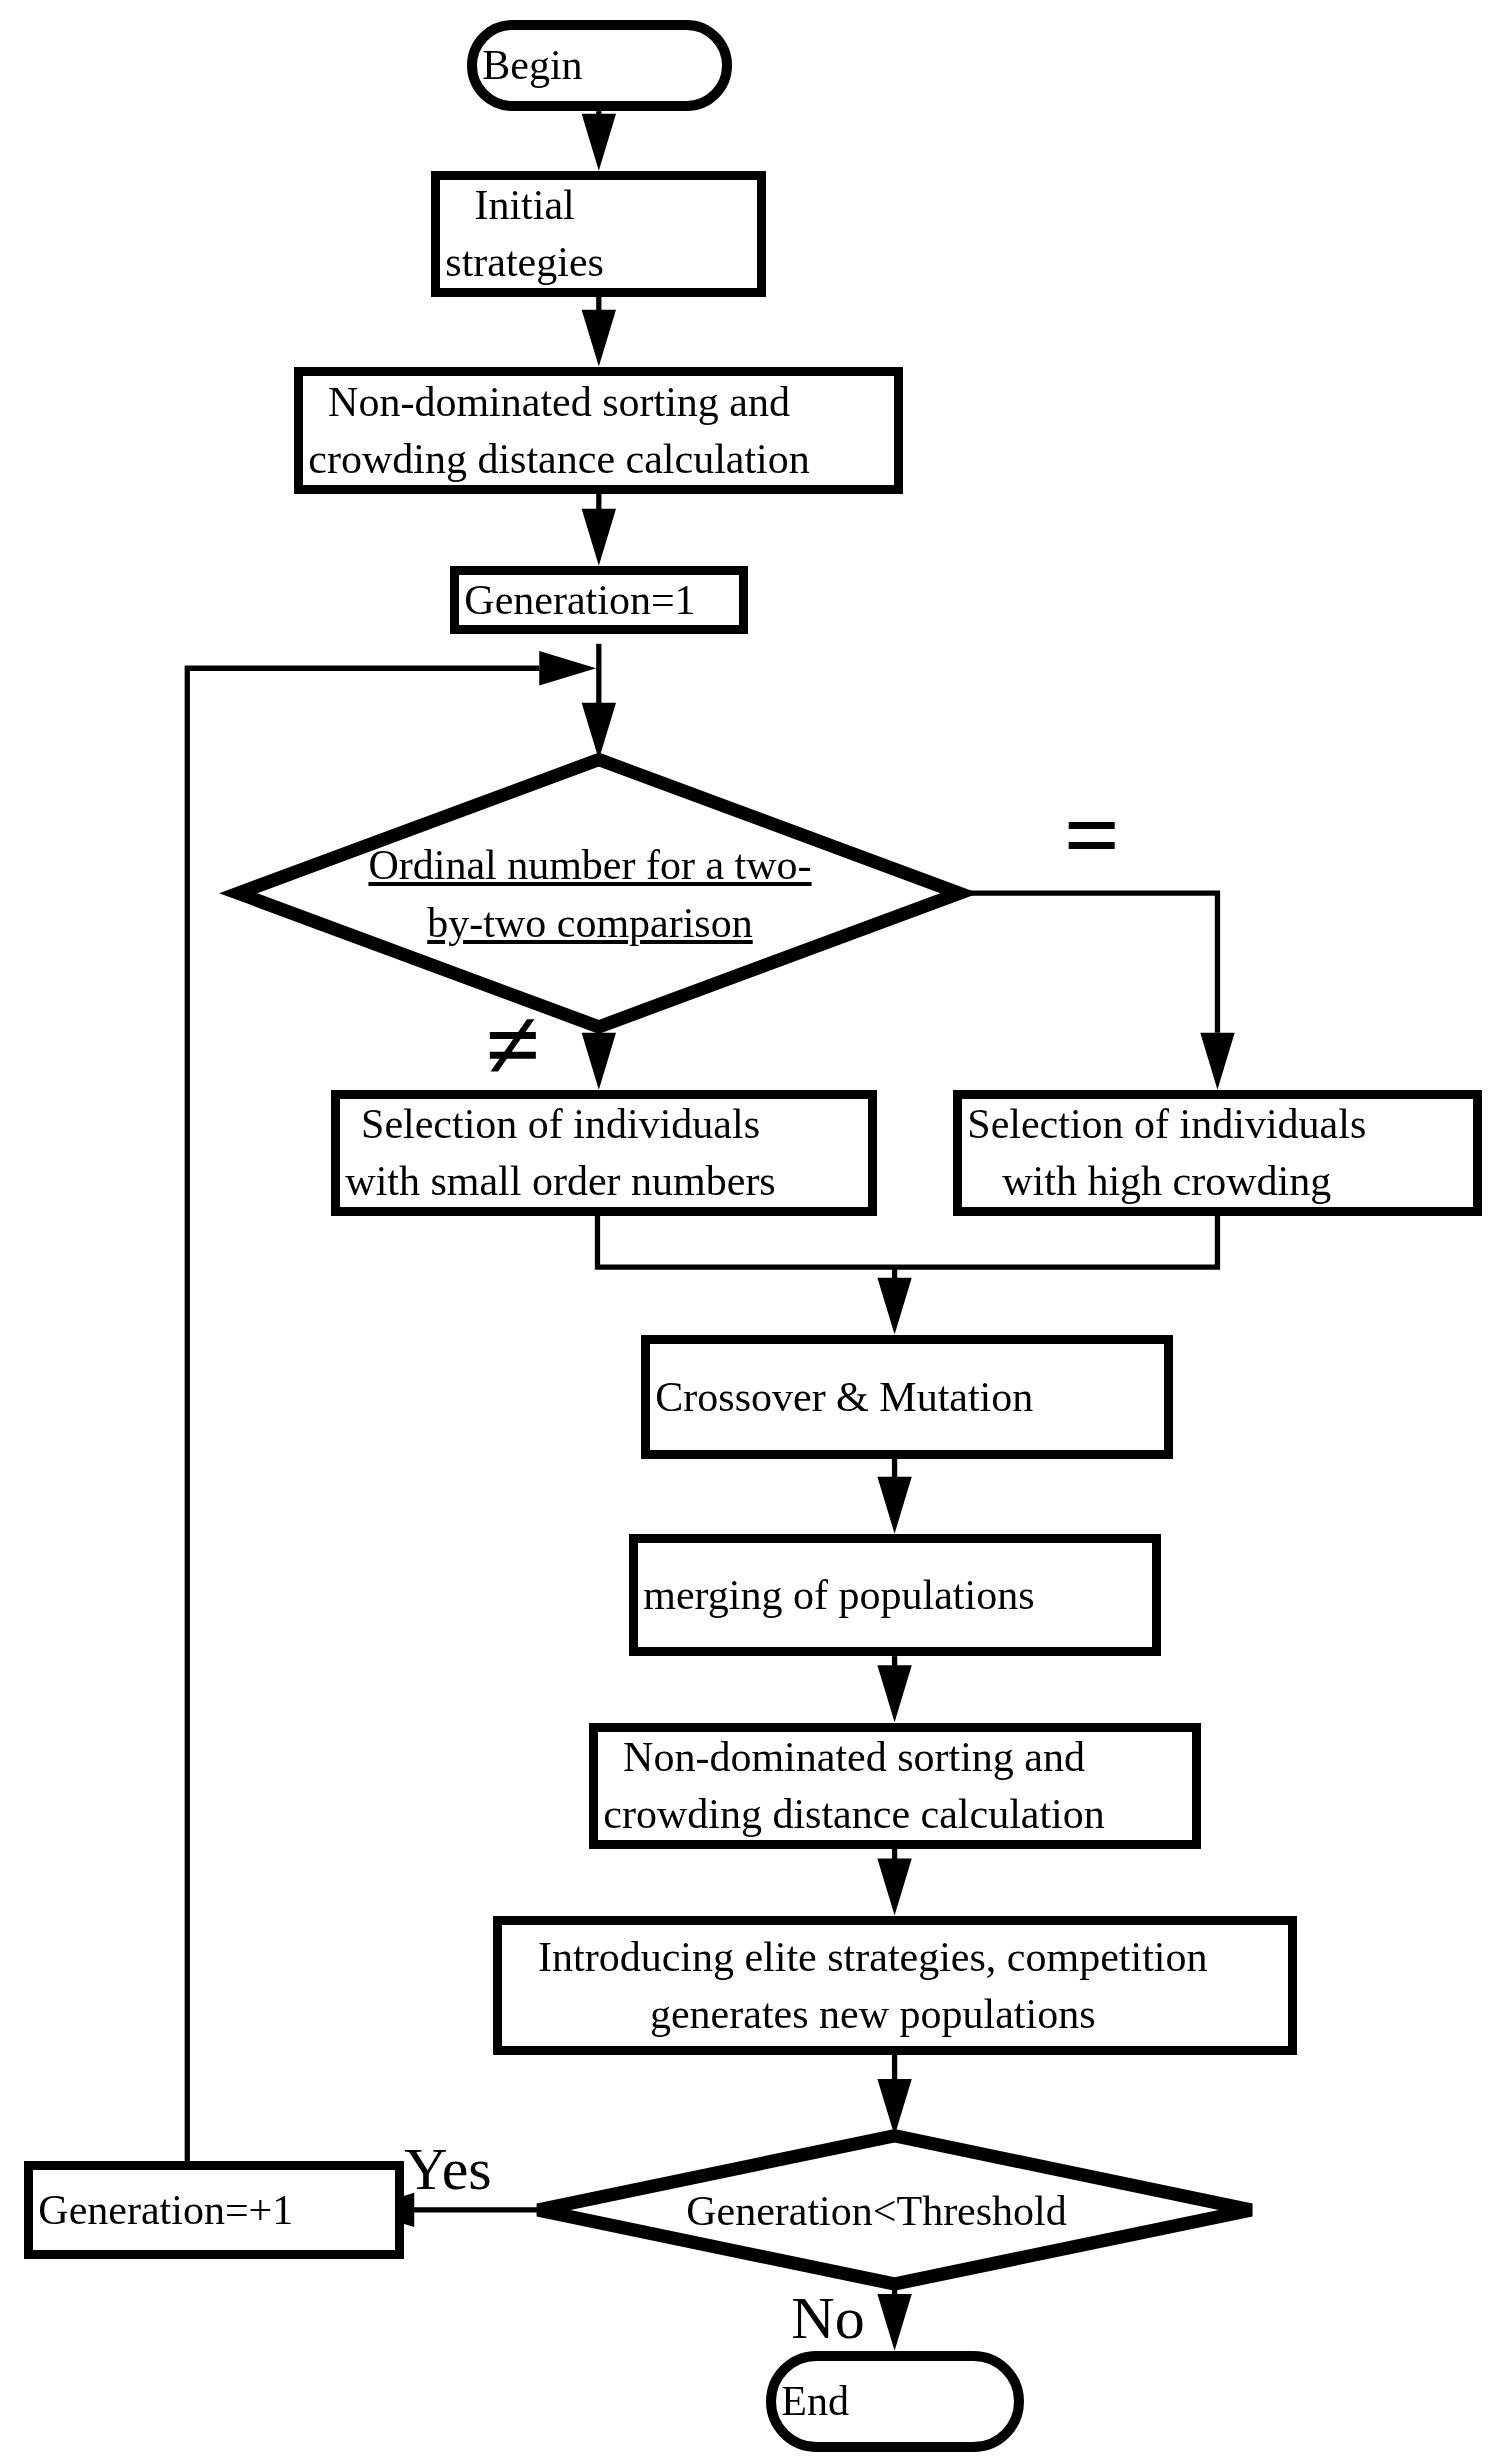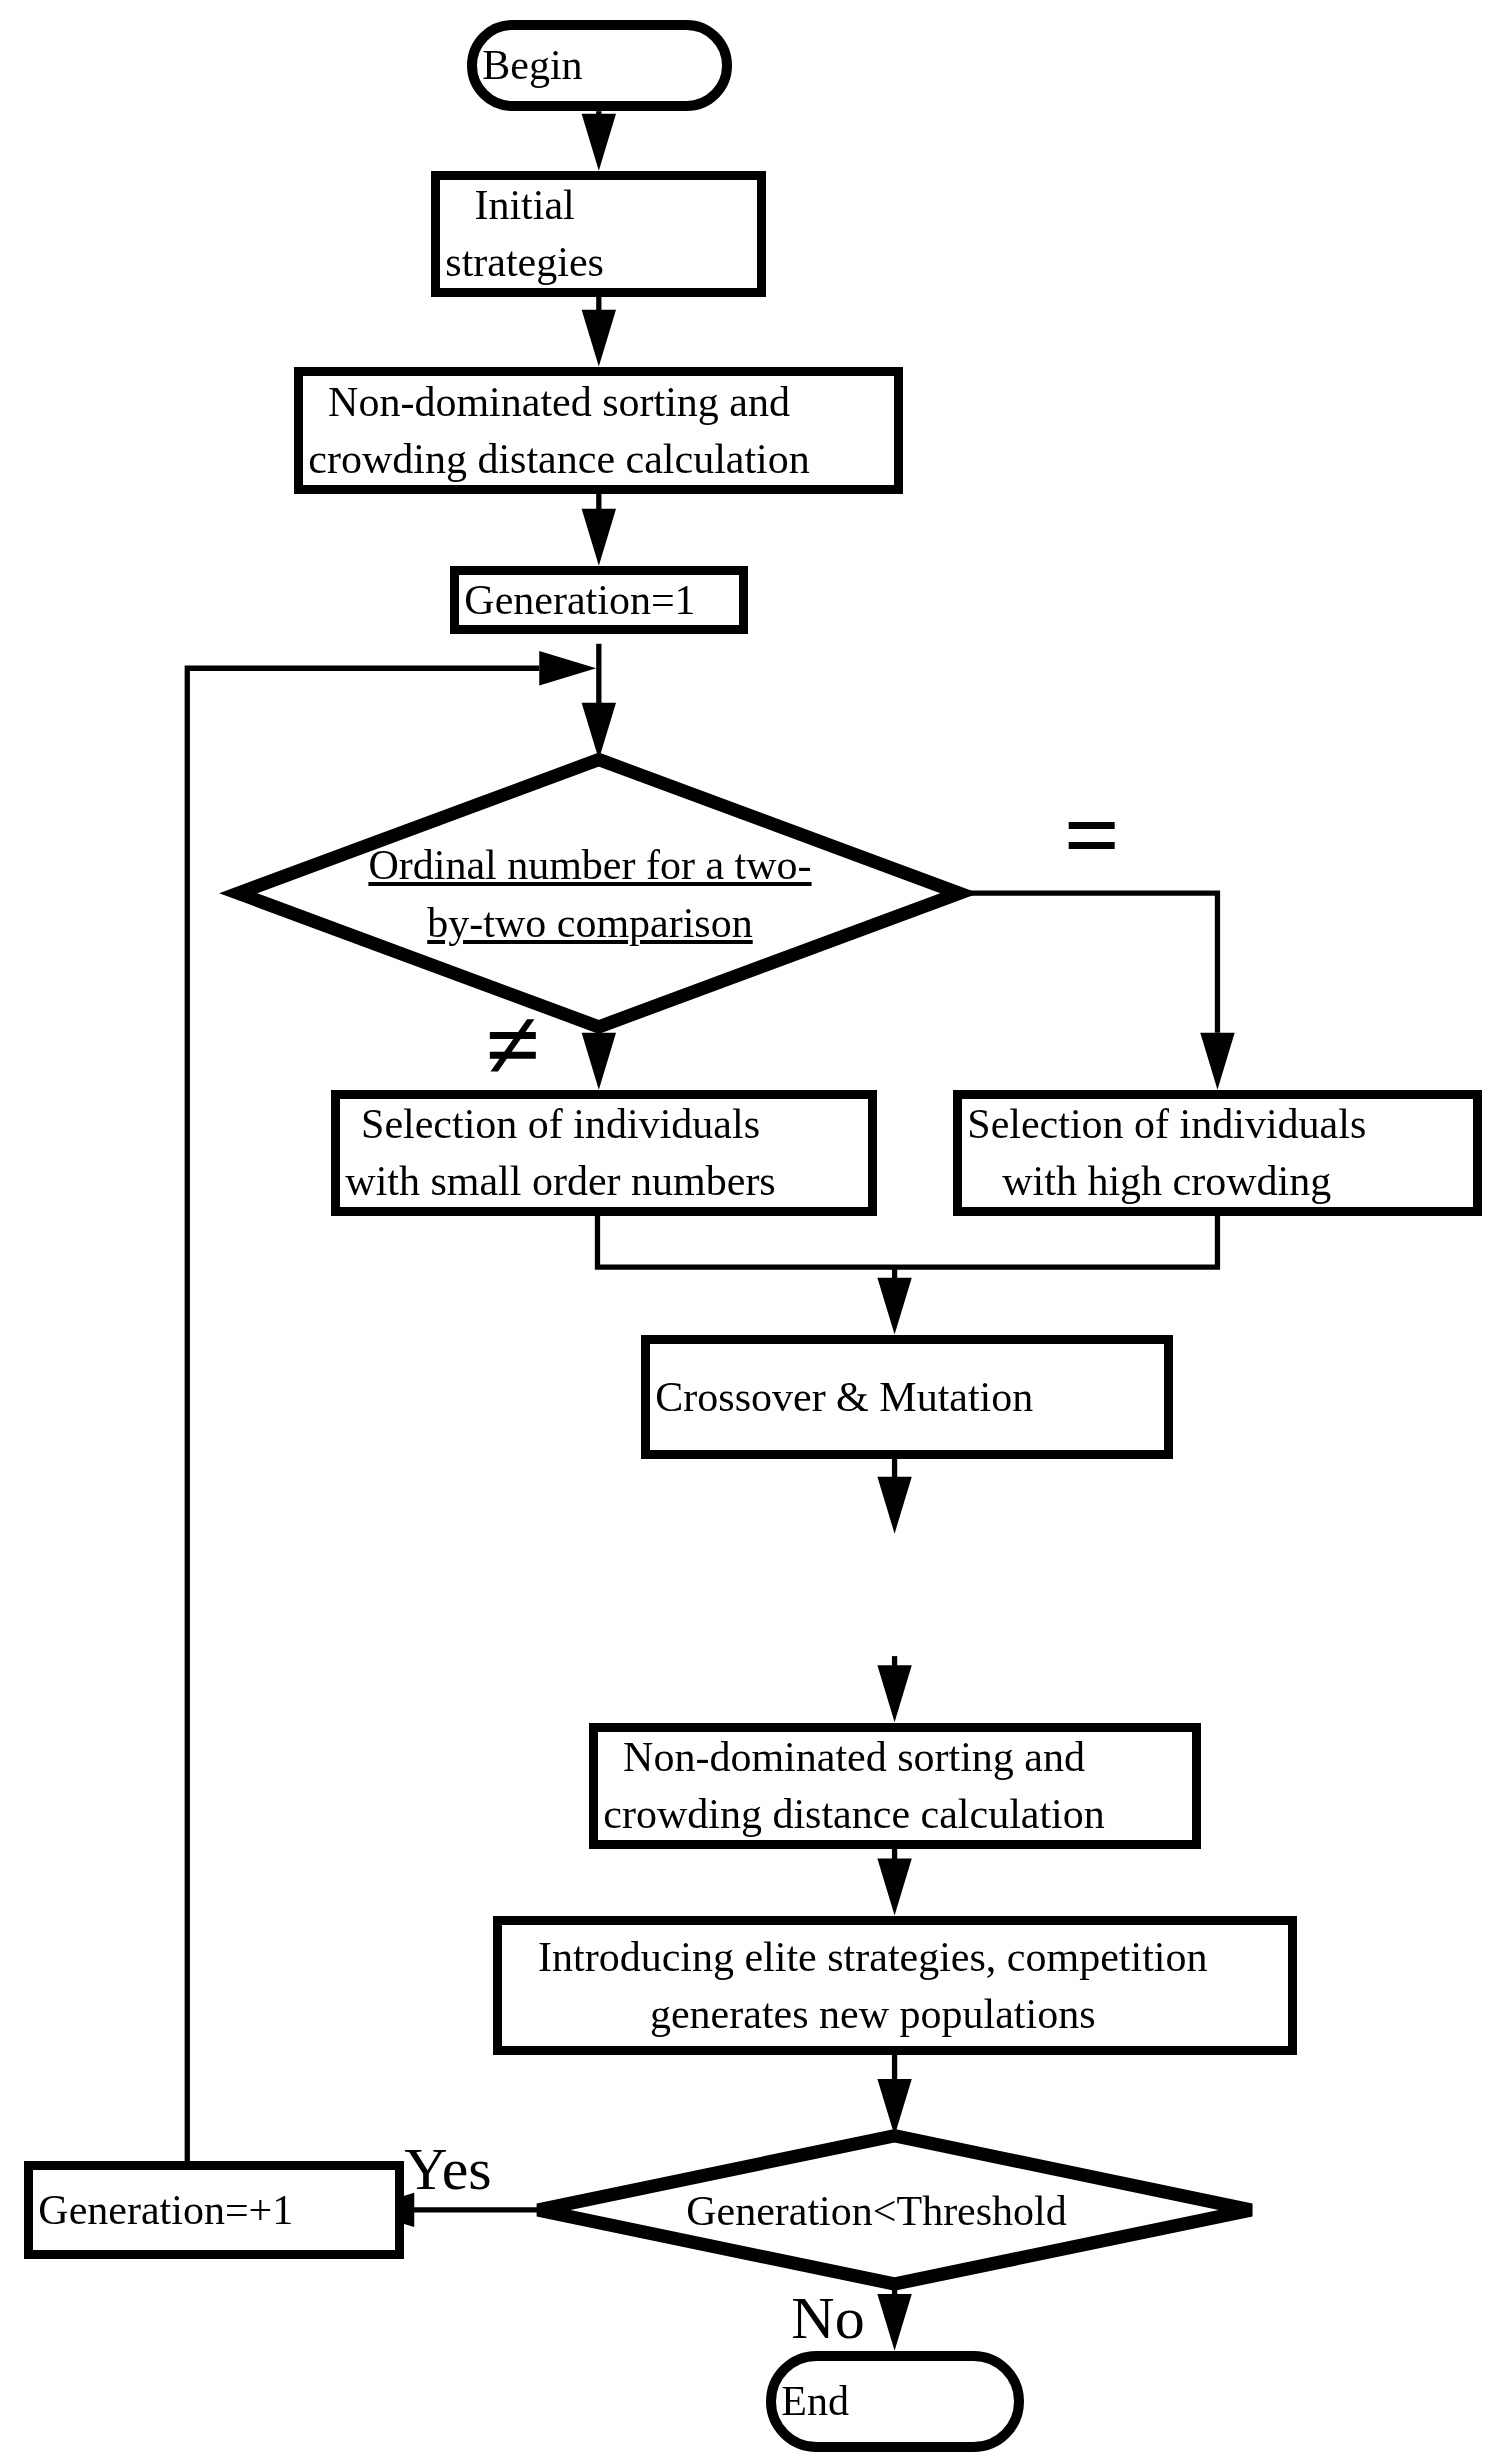--- a/index.html
+++ b/index.html
@@ -148,20 +148,23 @@
 
   <div class="node" style="left:953px;top:1090px;width:529px;height:126px;">
     <span>Selection of individuals
 with high crowding</span>
   </div>
 
   <div class="node" style="left:629px;top:1335px;width:532px;height:124px;margin-left:12px;">
     <span>Crossover &amp; Mutation</span>
   </div>
 
+  <div class="node" style="left:629px;top:1534px;width:532px;height:122px;">
+    <span>merging of populations</span>
+  </div>
 
   <div class="node" style="left:589px;top:1723px;width:612px;height:126px;">
     <span>Non-dominated sorting and
 crowding distance calculation</span>
   </div>
 
   <div class="node" style="left:493px;top:1916px;width:804px;height:139px;padding-left:36px;">
     <span>Introducing elite strategies, competition
 generates new populations</span>
   </div>

